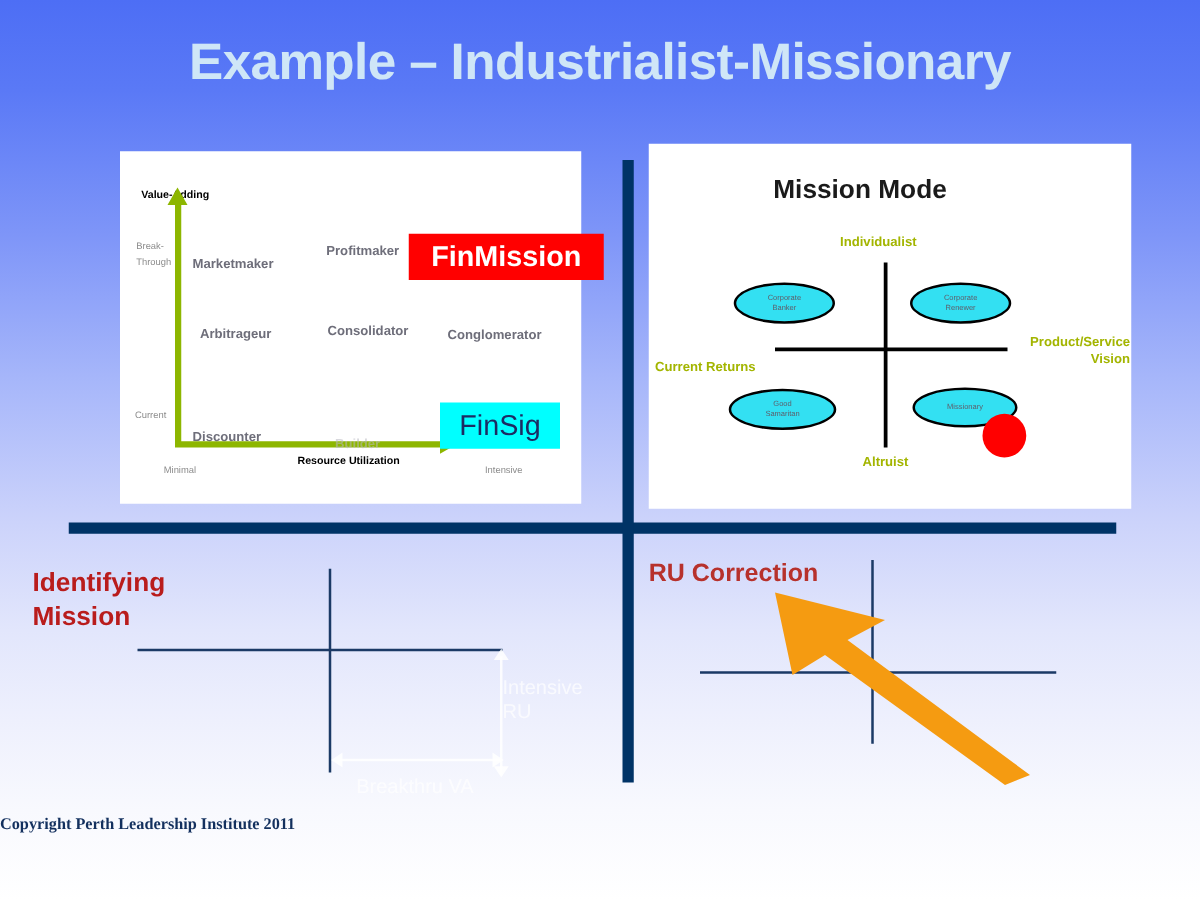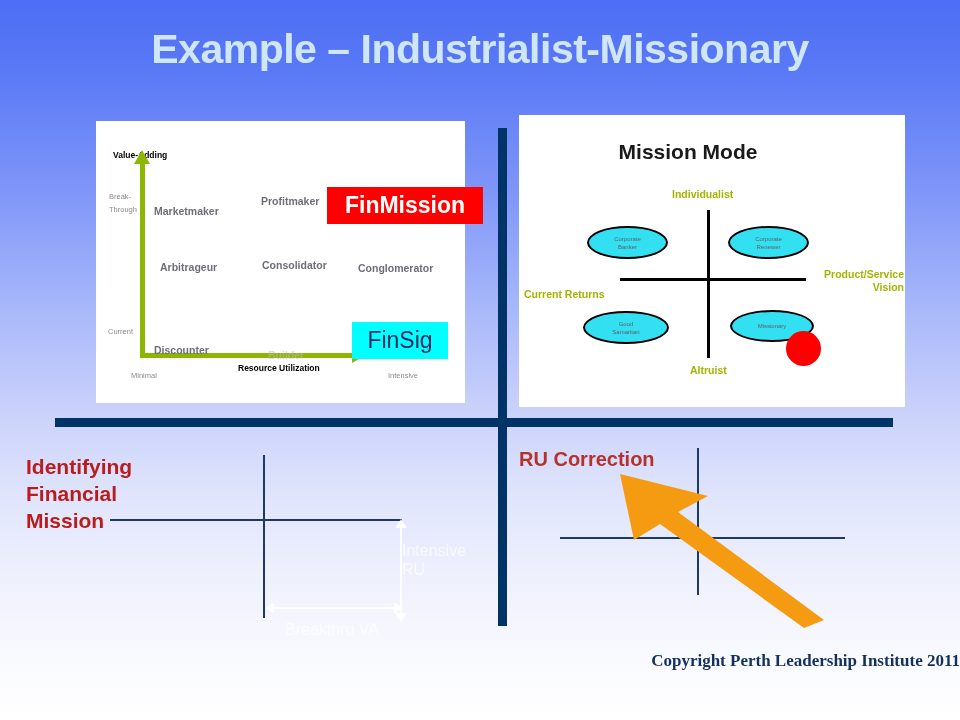--- a/index.html
+++ b/index.html
@@ -83,22 +83,22 @@
   #ll-va-line{left:272px;top:607px;width:128px;height:2px;background:rgba(255,255,255,.85);}
   .arrowhead{position:absolute;width:0;height:0;}
 
   
   #lr-vline{left:697px;top:448px;width:2px;height:147px;background:#1b3a66;}
   #lr-hline{left:560px;top:537px;width:285px;height:2px;background:#1b3a66;}
   #ru-correction{left:519px;top:448px;font-size:20px;font-weight:bold;color:#b7312c;}
   #big-arrow{left:612px;top:468px;}
 
   
-  #copyright{left:0;top:651px;width:960px;text-align:right;
-    font-size:17px;font-weight:bold;color:#13305e;
+  #copyright{left:0;top:651px;width:960px;text-align:left;
+    font-size:13px;font-weight:bold;color:#13305e;
     font-family:"Liberation Serif", serif;}
 </style>
 </head>
 <body>
 
 <div class="abs" id="slide-title">Example – Industrialist-Missionary</div>
 
 <div class="abs" id="hrule"></div>
 <div class="abs" id="vrule"></div>
 
@@ -162,21 +162,20 @@
 </div>
 
 <div class="mm-ellipse" style="left:730px;top:310px;width:80px;height:28px;">
   <span>Missionary</span>
 </div>
 
 <div class="abs" id="mm-redcircle"></div>
 
 <div class="abs" id="lower-heading">
   <div>Identifying</div>
-  <div>Financial</div>
   <div>Mission</div>
 </div>
 
 <div class="abs" id="ll-vline"></div>
 <div class="abs" id="ll-hline"></div>
 
 <div class="abs" id="ll-ru-line"></div>
 <div class="abs arrowhead" style="left:395px;top:519px;
      border-left:6px solid transparent;border-right:6px solid transparent;
      border-bottom:9px solid rgba(255,255,255,.85);"></div>

